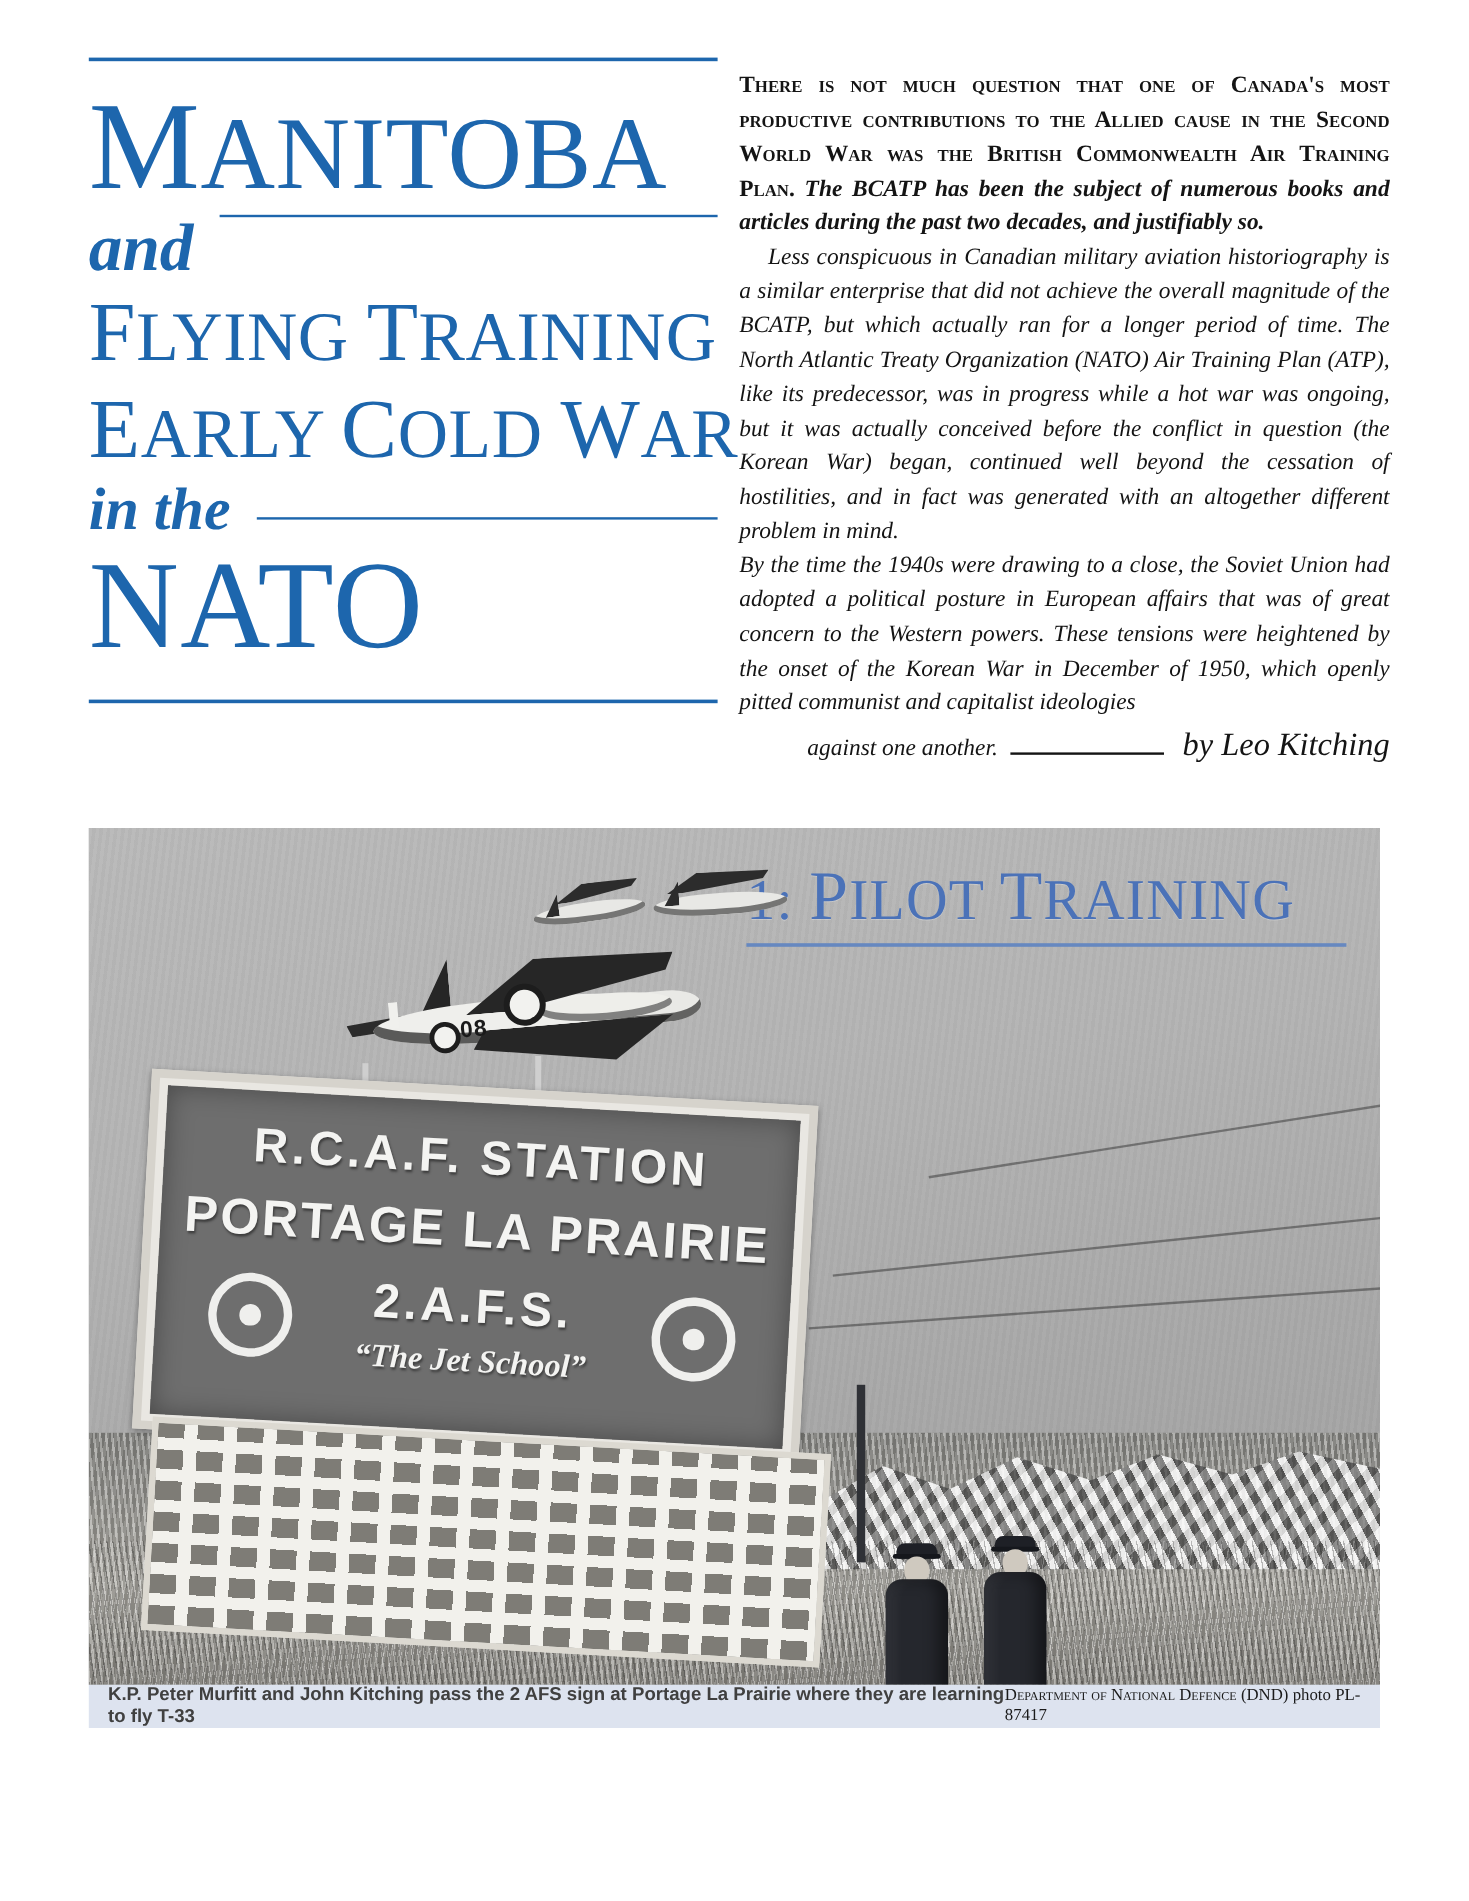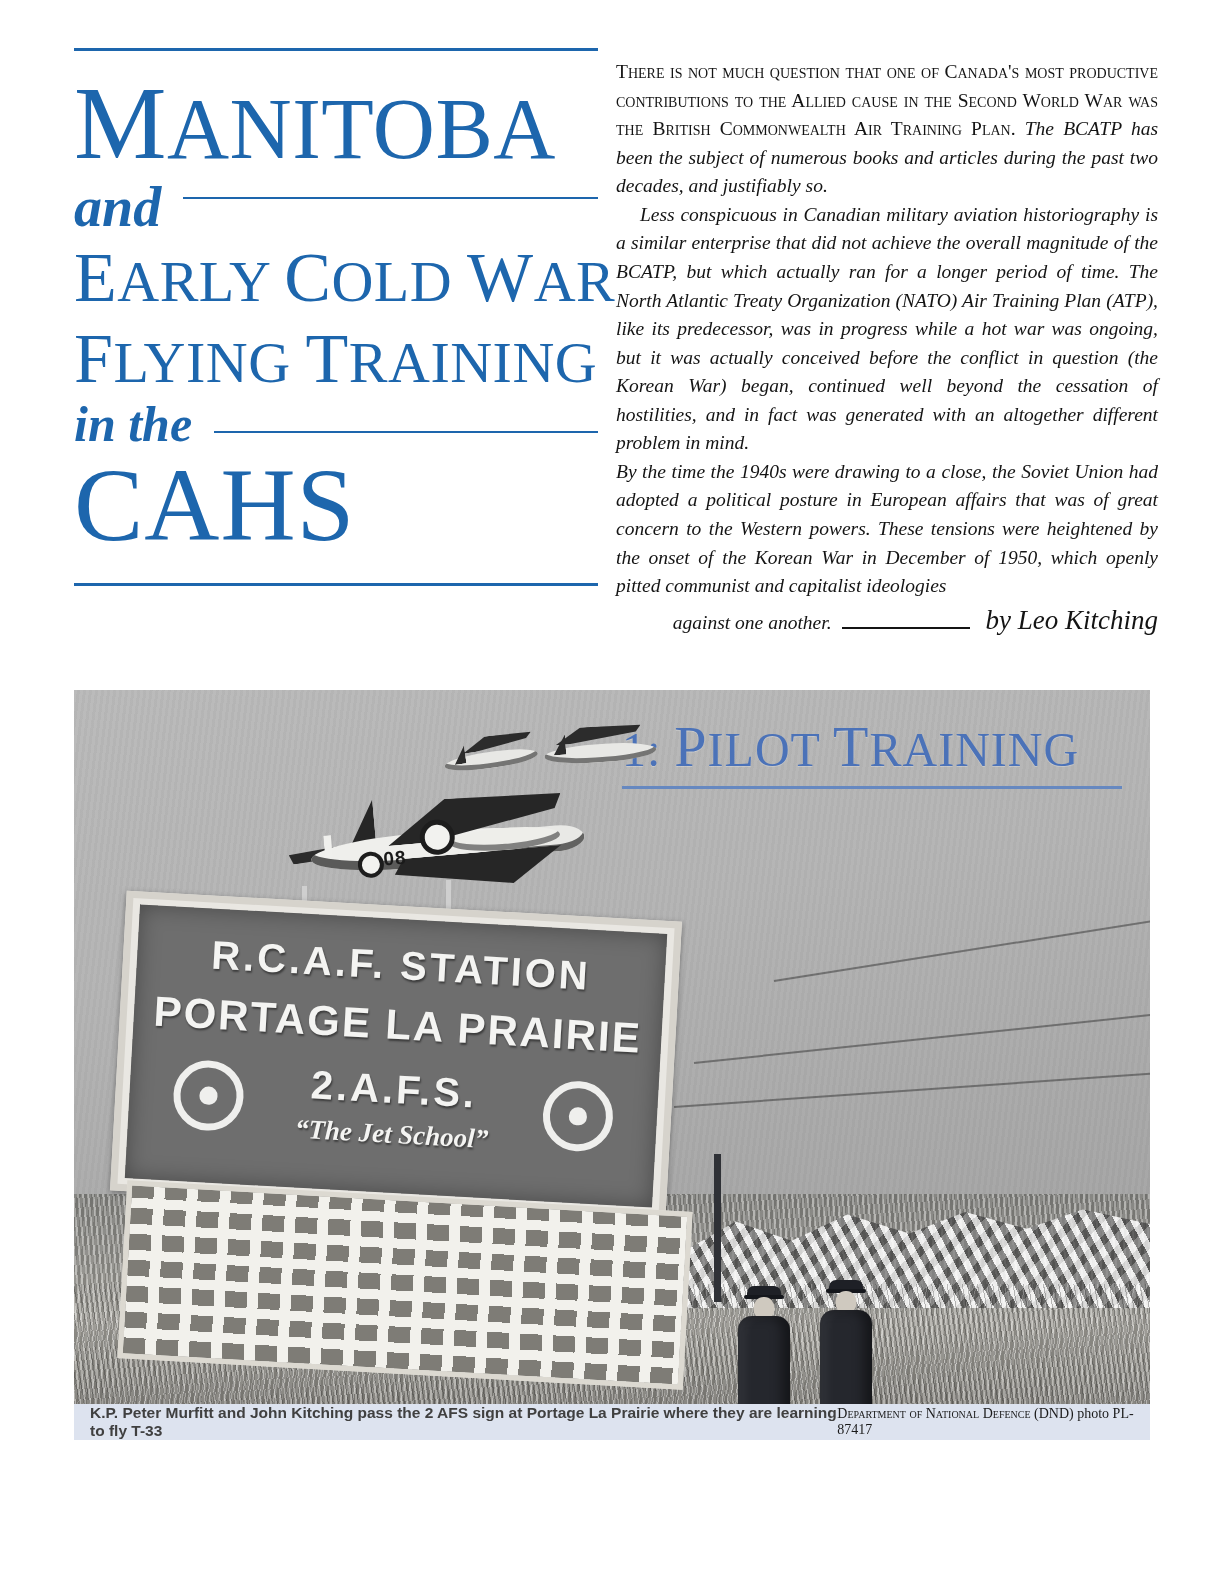--- a/index.html
+++ b/index.html
@@ -21,21 +21,21 @@
   .t-manitoba{
     color:#1d66ad;font-weight:400;
     font-size:86px;line-height:0.96;
     letter-spacing:0.5px;
     font-variant:small-caps;
     margin-top:22px;
     white-space:nowrap;
   }
   .t-manitoba .cap{font-size:104px;}
 
-  .row-and{display:flex;align-items:center;margin-top:6px;}
+  .row-and{display:flex;align-items:flex-start;margin-top:6px;}
   .t-and{
     color:#1d66ad;font-style:italic;font-weight:700;
     font-size:56px;line-height:1;white-space:nowrap;
   }
   .row-and .rule-seg{flex:1;height:2px;background:#1d66ad;margin:0 0 18px 22px;}
 
   .t-line{
     color:#1d66ad;font-variant:small-caps;
     font-size:58px;line-height:1.07;letter-spacing:0.5px;
     margin-top:6px;white-space:nowrap;
@@ -54,21 +54,21 @@
     letter-spacing:1px;margin-top:4px;white-space:nowrap;
   }
   .bottom-rule{margin-top:26px;}
 
   
   .intro-col{
     position:absolute;left:616px;top:58px;width:542px;
     color:#141414;
   }
   .intro-col p{margin:0;text-align:justify;}
-  .lead{font-size:19.5px;line-height:1.465;}
+  .lead{font-size:19.5px;line-height:1.465;font-weight:bold;}
   .lead .sc{font-variant:small-caps;font-style:normal;}
   .lead .it{font-style:italic;}
   .para{font-style:italic;font-size:19.5px;line-height:1.465;}
   .para.indent{text-indent:24px;}
   .byline-row{
     display:flex;align-items:baseline;justify-content:flex-end;
     font-style:italic;font-size:19.5px;line-height:1.465;
   }
   .byline-row .tail{flex:0 0 auto;}
   .byline-row .bl-rule{width:128px;height:2px;background:#141414;margin:0 16px 6px 10px;}
@@ -317,30 +317,30 @@
     <div class="title-col">
       <div class="rule-blue"></div>
 
       <div class="t-manitoba"><span class="cap">M</span>ANITOBA</div>
 
       <div class="row-and">
         <div class="t-and">and</div>
         <div class="rule-seg"></div>
       </div>
 
+      <div class="t-line"><span class="cap">F</span>LYING <span class="cap">T</span>RAINING</div>
+
       <div class="t-line"><span class="cap">E</span>ARLY <span class="cap">C</span>OLD <span class="cap">W</span>AR</div>
-
-      <div class="t-line"><span class="cap">F</span>LYING <span class="cap">T</span>RAINING</div>
 
       <div class="row-inthe">
         <div class="t-inthe">in the</div>
         <div class="rule-seg"></div>
       </div>
 
-      <div class="t-rcaf">CAHS</div>
+      <div class="t-rcaf">NATO</div>
 
       <div class="rule-blue bottom-rule"></div>
     </div>
 
     <div class="intro-col">
       <p class="lead">
         <span class="sc">There is not much question that one of Canada's most productive contributions to the Allied cause in the Second World War was the British Commonwealth Air Training Plan.</span>
         <span class="it">The BCATP has been the subject of numerous books and articles during the past two decades, and justifiably so.</span>
       </p>
       <p class="para indent">Less conspicuous in Canadian military aviation historiography is a similar enterprise that did not achieve the overall magnitude of the BCATP, but which actually ran for a longer period of time. The North Atlantic Treaty Organization (NATO) Air Training Plan (ATP), like its predecessor, was in progress while a hot war was ongoing, but it was actually conceived before the conflict in question (the Korean War) began, continued well beyond the cessation of hostilities, and in fact was generated with an altogether different problem in mind.</p>

